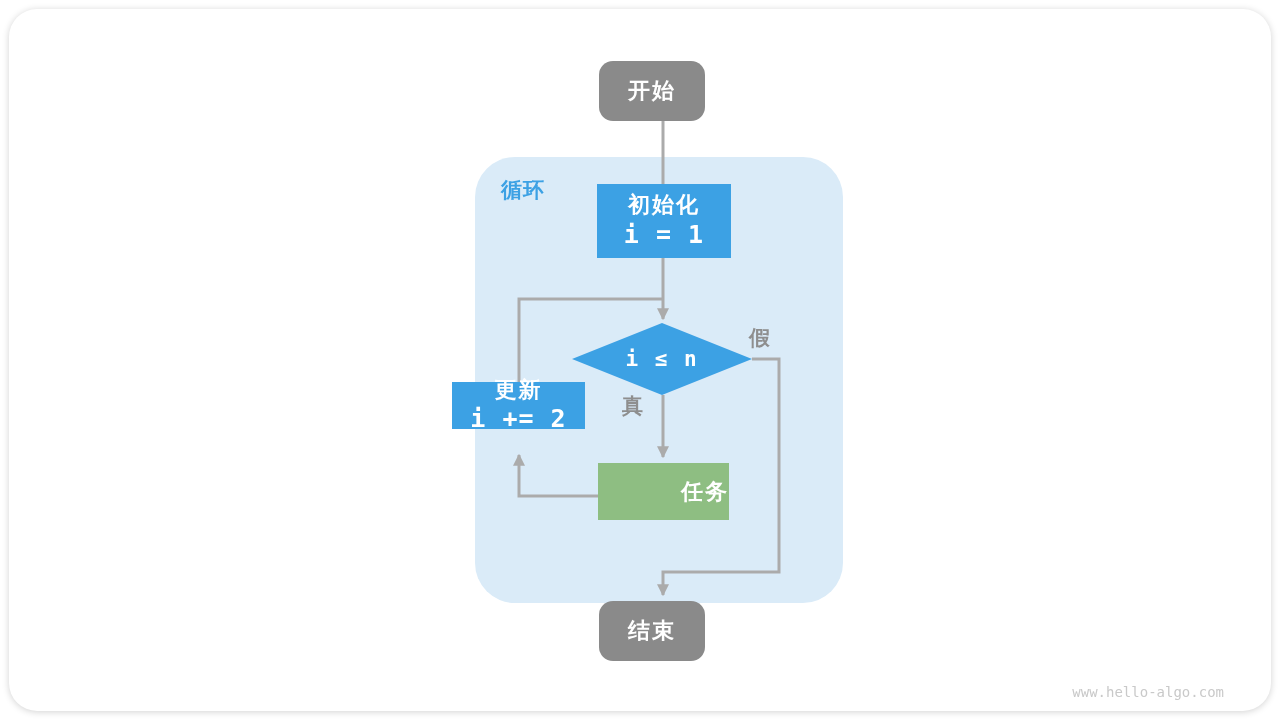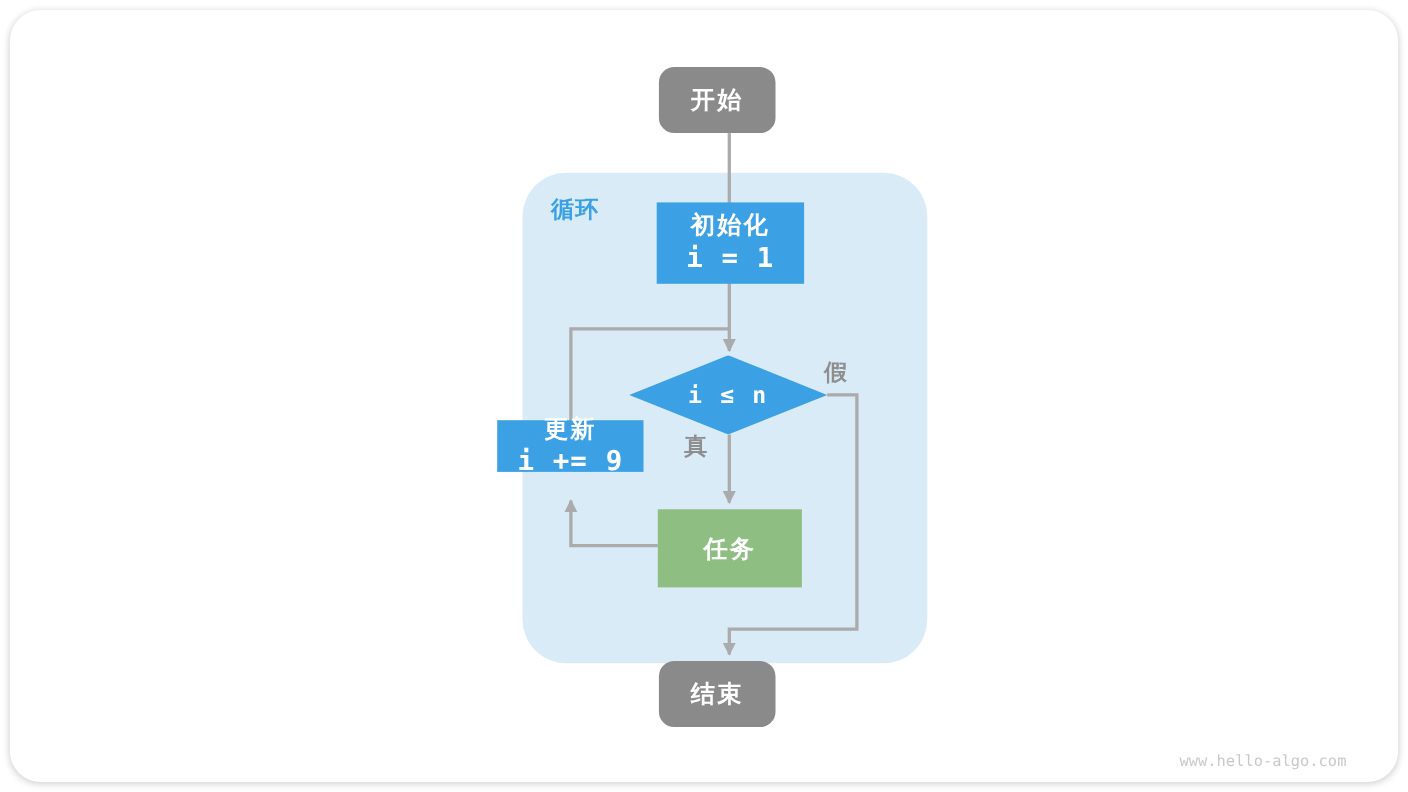--- a/index.html
+++ b/index.html
@@ -98,22 +98,23 @@
   .node-end   { left: 590px; top: 592px; justify-content: center; }
 
   .process-blue {
     background: var(--color-blue, #3CA1E4);
   }
   .node-init   { left: 588px; top: 175px; width: 134px; height: 74px; }
   .node-update { left: 443px; top: 373px; width: 133px; height: 47px; }
 
   .node-task {
     left: 589px; top: 454px;
-    width: 131px; height: 71px;
+    width: 131px; height: 57px;
     background: var(--color-green, #8EBE82);
+    align-items: flex-end;
   }
 
   .diamond-wrap {
     position: absolute;
     left: 563px; top: 314px;
     width: 180px; height: 72px;
     z-index: 3;
   }
   .diamond-shape {
     position: absolute;
@@ -194,21 +195,21 @@
     <div class="diamond-wrap">
       <div class="diamond-shape"></div>
       <div class="diamond-text">i ≤ n</div>
     </div>
 
     <span class="branch-label branch-true">真</span>
     <span class="branch-label branch-false">假</span>
 
     <div class="node process-blue node-update">
       <span class="cn">更新</span>
-      <span class="code">i += 9</span>
+      <span class="code">i += 2</span>
     </div>
 
     <div class="node node-task">
       <span class="cn">任务</span>
     </div>
 
     <div class="node terminal node-end">
       <span class="cn">结束</span>
     </div>
 

